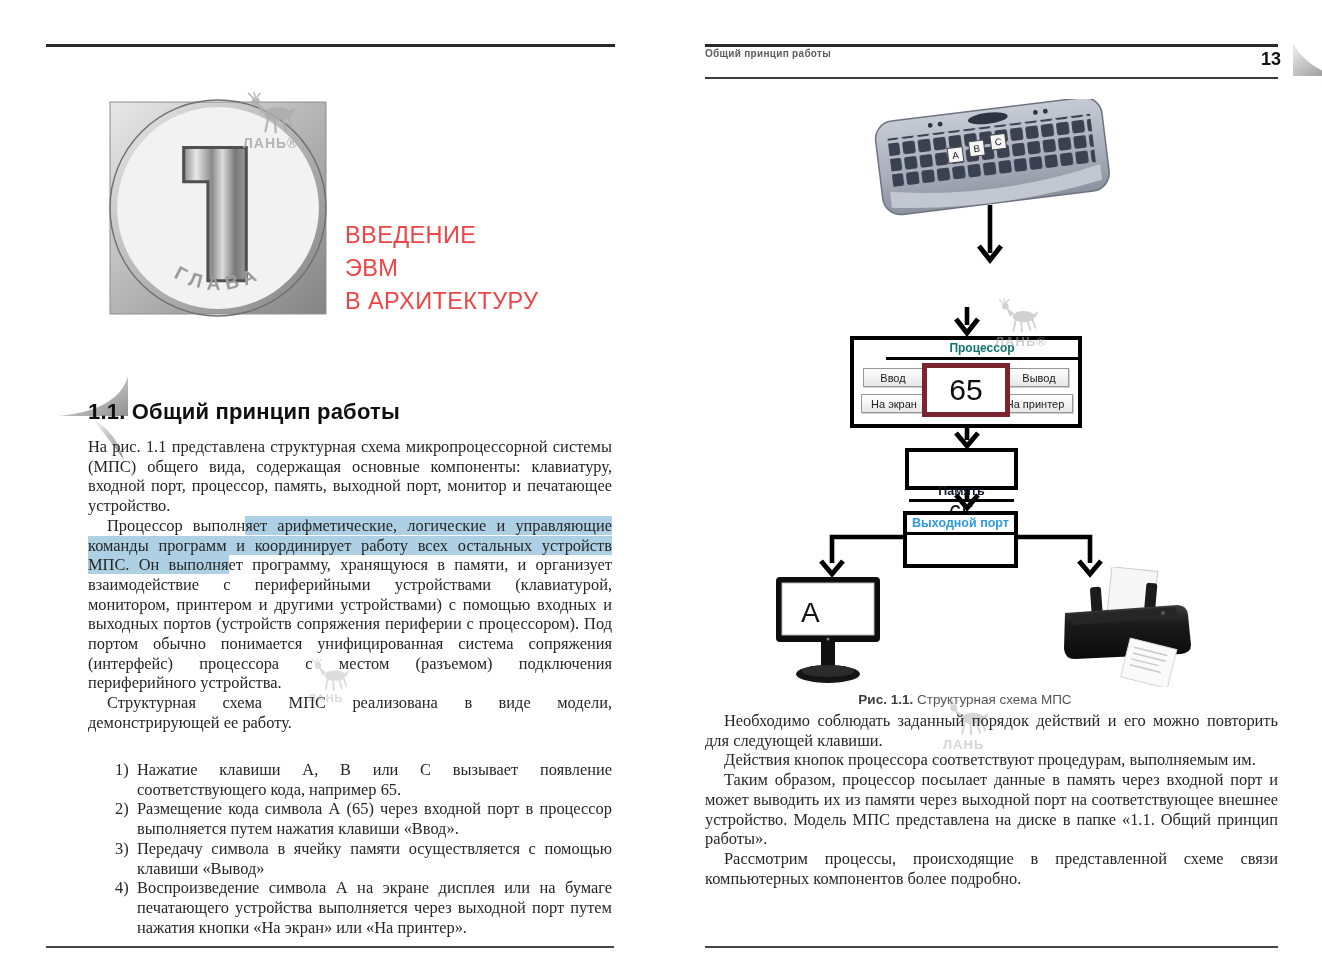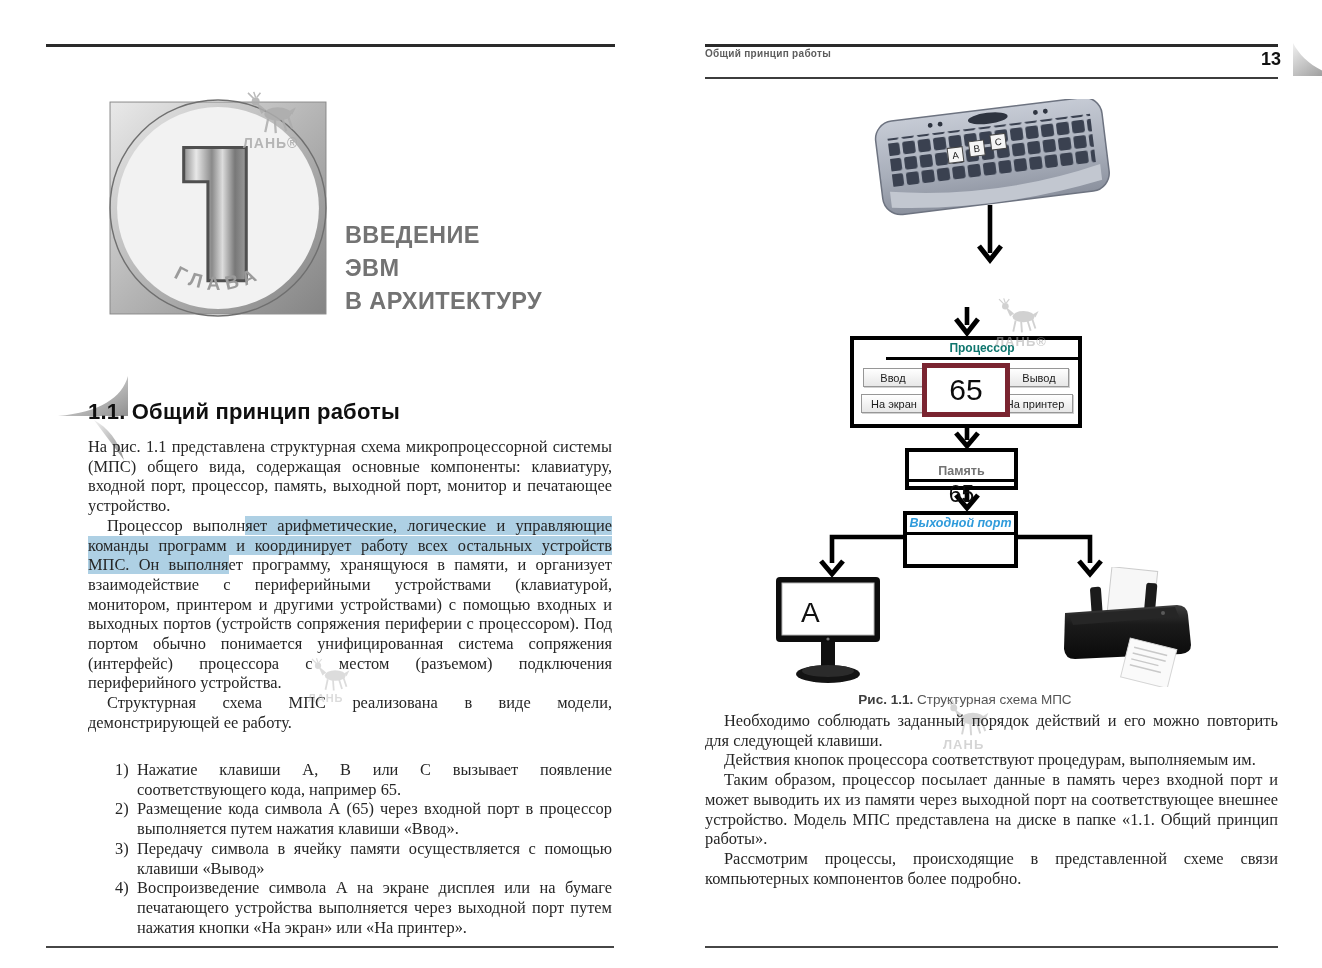--- a/index.html
+++ b/index.html
@@ -11,21 +11,21 @@
   .rule { position:absolute; background:#2a2a2a; }
   .lp-top    { left:0; top:44px;  width:569px; height:3px; }
   .lp-bottom { left:0; top:946px; width:568px; height:2px; background:#464646; }
   .rp-top    { left:0; top:44px;  width:573px; height:3px; }
   .rp-mid    { left:0; top:77px;  width:573px; height:2px; background:#3c3c3c; }
   .rp-bottom { left:0; top:946px; width:573px; height:2px; background:#464646; }
 
   
   #emblem { position:absolute; left:61px; top:97px; }
   #chapter-title { position:absolute; left:299px; top:219px; font-family:"Liberation Sans",sans-serif;
-                   font-weight:bold; font-size:23.5px; line-height:33px; letter-spacing:.4px; color:#737373; }
+                   font-weight:normal; font-size:23.5px; line-height:33px; letter-spacing:.4px; color:#ef4444; }
   #pinwheel { position:absolute; left:10px; top:374px; }
   #section-heading { position:absolute; left:42px; top:399px; font-family:"Liberation Sans",sans-serif;
                      font-weight:bold; font-size:22px; color:#0f0f0f; letter-spacing:.2px;text-align:right; }
   #left-paragraphs { position:absolute; left:42px; top:437px; width:524px; }
   .para { text-align:justify; font-size:16.4px; line-height:19.7px; }
   .para.ind { text-indent:19px; }
   .hl { background:#aed0e4; }
   #left-list { position:absolute; left:69px; top:760px; width:497px; }
   .li { position:relative; padding-left:22px; text-align:justify; font-size:16.4px; line-height:19.7px; }
   .li .num { position:absolute; left:0; }
@@ -62,24 +62,24 @@
                   border:5px solid #7a2430; display:flex; align-items:center; justify-content:center;
                   font-family:"Liberation Sans",sans-serif; font-size:30px; color:#0c0c0c; background:#fff; }
   .pbtn { position:absolute; font-family:"Liberation Sans",sans-serif; font-size:11px; color:#1c1c1c;
           background:linear-gradient(#ffffff,#e7e7e7); border:1px solid #979797; box-shadow:1px 1px 0 rgba(0,0,0,.18);
           padding:3px 0 2px; text-align:center; }
   #btn-vvod   { left:9px;  top:8px;  width:60px; }
   #btn-vyvod  { right:9px; top:8px;  width:60px; }
   #btn-screen { left:7px;  top:34px; width:66px; }
   #btn-printer{ right:5px; top:34px; width:76px; }
   #box-mem    { left:200px; top:353px; width:113px; height:42px; }
-  #box-mem .ttl { color:#737373; padding:12px 0 1px; }
+  #box-mem .ttl { color:#0f172a; padding:12px 0 1px;margin-top:20px; }
   #mem-value  { text-align:center; font-family:"Liberation Sans",sans-serif; font-size:23px; line-height:25px; color:#0c0c0c; }
   #box-out    { left:198px; top:416px; width:115px; height:57px; }
-  #box-out .ttl { color:#2f9bdb;font-style:italic; }
+  #box-out .ttl { color:#2f9bdb; }
   #kbd  { position:absolute; left:168px; top:4px; }
   #monitor { position:absolute; left:70px;  top:481px; }
   #printer { position:absolute; left:348px; top:472px; }
   #caption { position:absolute; left:0; top:597px; width:520px; text-align:center;
              font-family:"Liberation Sans",sans-serif; font-size:13.5px; color:#555; }
   #caption b { color:#3d3d3d; }
   #right-paragraphs { position:absolute; left:0; top:711px; width:573px; }
 </style>
 </head>
 <body>

